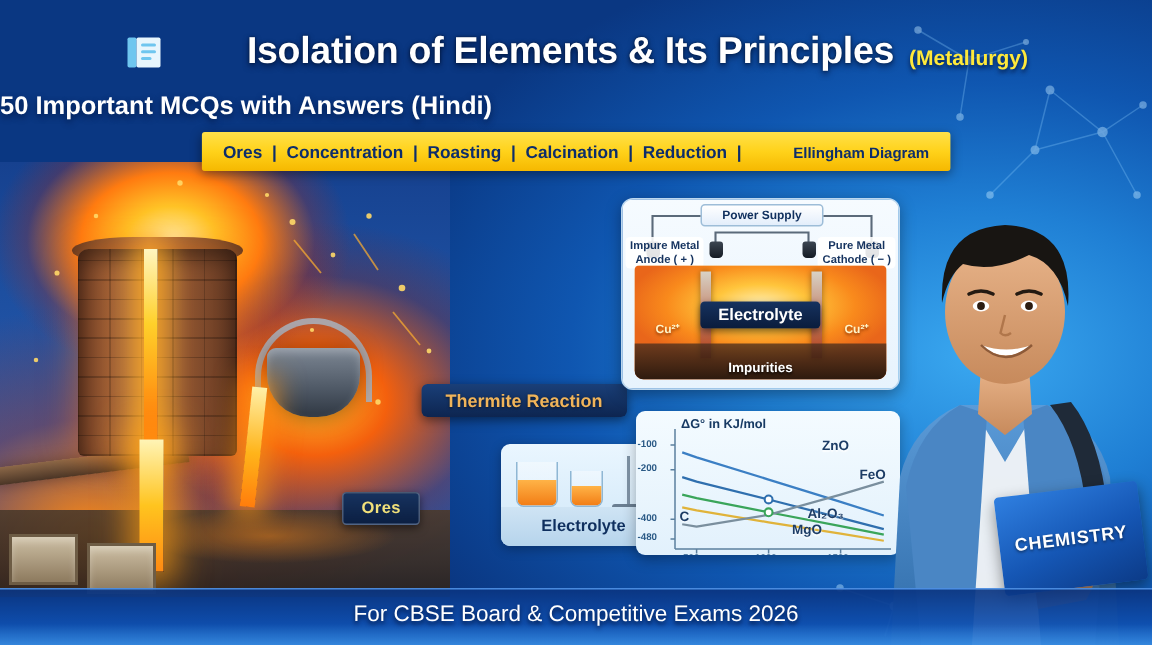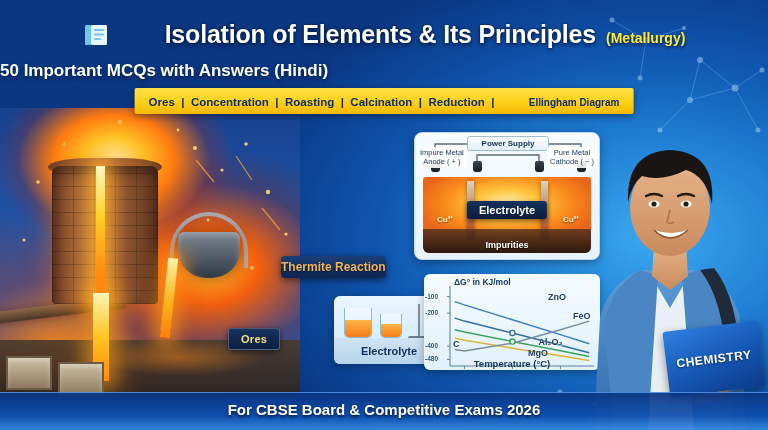--- a/index.html
+++ b/index.html
@@ -105,21 +105,21 @@
     border:1px solid rgba(255,255,255,.25);
     box-shadow:0 2px 6px rgba(0,0,0,.5);
     letter-spacing:.3px;
   }
 
   
   .badge-thermite {
     position:absolute; left:281px; top:256px;
     background:linear-gradient(180deg,#1a3f78,#0d2550);
     color:#f0b45a; font-weight:bold; font-size:12px;
-    padding:4px 0; border-radius:4px;
+    padding:4px 16px; border-radius:4px;
     box-shadow:0 2px 7px rgba(0,0,0,.5);
     text-shadow:0 1px 2px rgba(0,0,0,.6);
   }
 
   
   .electro-card {
     position:absolute; left:414px; top:132px; width:186px; height:128px;
     background:linear-gradient(180deg,#f6fbff 0%,#e7f3fd 100%);
     border:1px solid #bcd7ee; border-radius:8px;
     box-shadow:0 3px 10px rgba(0,0,0,.35);
@@ -150,24 +150,24 @@
     border:1px solid #9dbdd8; border-radius:3px;
     display:flex; align-items:center; justify-content:center;
     font-size:8px; font-weight:bold; color:#10305e;
   }
   .terminal {
     position:absolute; width:9px; height:11px;
     background:linear-gradient(180deg,#3c4652,#141b24);
     border-radius:2px 2px 3px 3px;
   }
   .lbl-anode, .lbl-cathode {
-    position:absolute; top:14px;
+    position:absolute; top:25px;
     background:rgba(255,255,255,.88);
     border-radius:3px; padding:1px 3px;
-    font-size:7.5px; font-weight:normal; color:#15335f; line-height:1.25;
+    font-size:7.5px; font-weight:bold; color:#15335f; line-height:1.25;
     text-align:center;
   }
   .lbl-anode { left:2px; }
   .lbl-cathode { right:2px; }
   .ion { position:absolute; font-size:8px; font-weight:bold; color:#fff4c8; text-shadow:0 1px 2px rgba(120,40,0,.8); }
   .electrolyte-tag {
     position:absolute; left:50%; top:68px; transform:translateX(-50%);
     background:linear-gradient(180deg,#16325f,#0a1c3c);
     color:#fff; font-size:11px; font-weight:bold;
     padding:3px 12px; border-radius:3px;
@@ -282,21 +282,21 @@
   .topics-bar .sep { color:#0d2d6b; font-size:11.5px; font-weight:bold; padding:0 2px; }
 
   
   .footer-bar {
     position:absolute; left:0; right:0; bottom:0; height:38px;
     background:linear-gradient(180deg,rgba(10,52,128,.92) 0%,rgba(14,76,170,.92) 55%,rgba(20,98,200,.9) 100%);
     border-top:1px solid rgba(140,190,255,.45);
   }
   .footer-text {
     position:absolute; left:0; right:0; top:8px; text-align:center;
-    font-size:15px; font-weight:bold; color:#ffffff;
+    font-size:15px; font-weight:normal; color:#ffffff;
     text-shadow:0 2px 3px rgba(0,15,50,.85);
   }
   .footer-glow {
     position:absolute; left:0; right:0; bottom:0; height:14px;
     background:linear-gradient(180deg,rgba(60,150,235,.0),rgba(90,180,250,.45));
   }
 </style>
 </head>
 <body>
 
@@ -424,21 +424,20 @@
         <line x1="23" y1="39.130434782608695" x2="26" y2="39.130434782608695" stroke="#5b7f9e" stroke-width="1"></line>
         <line x1="23" y1="22.608695652173914" x2="26" y2="22.608695652173914" stroke="#5b7f9e" stroke-width="1"></line>
         <path d="M30.8 27.6 L40.4 30.9 L88.4 45.7 L136.4 60.6 L165.2 69.7" stroke="#3b7fc4" stroke-width="1.5" fill="none" stroke-linejoin="round"></path>
         <path d="M30.8 44.1 L40.4 47.1 L88.4 59.0 L136.4 71.3 L165.2 78.8" stroke="#2f6fae" stroke-width="1.5" fill="none" stroke-linejoin="round"></path>
         <path d="M30.8 55.7 L40.4 58.1 L88.4 67.5 L136.4 76.8 L165.2 82.4" stroke="#3aa55a" stroke-width="1.5" fill="none" stroke-linejoin="round"></path>
         <path d="M30.8 64.2 L40.4 66.2 L88.4 74.2 L136.4 81.8 L165.2 86.5" stroke="#e0b33a" stroke-width="1.5" fill="none" stroke-linejoin="round"></path>
         <path d="M30.8 75.5 L40.4 77.1 L88.4 69.2 L136.4 55.7 L165.2 47.1" stroke="#7a8f9e" stroke-width="1.5" fill="none" stroke-linejoin="round"></path>
         <circle cx="88.4" cy="58.95652173913043" r="2.6" fill="#ffffff" stroke="#2f6fae" stroke-width="1.4"></circle>
         <circle cx="88.4" cy="67.54782608695652" r="2.6" fill="#ffffff" stroke="#3aa55a" stroke-width="1.4"></circle>
       </svg>
-    <div class="ell-xlabel">Temperature (°C)</div>
   <div class="ell-tick" style="left: 31.4px; top: 95px;">500</div>
       <div class="ell-tick" style="left: 79.4px; top: 95px;">1000</div>
       <div class="ell-tick" style="left: 127.4px; top: 95px;">1500</div>
       <div class="ell-tick" style="left: 1px; top: 81.3913px;">-480</div>
       <div class="ell-tick" style="left: 1px; top: 68.1739px;">-400</div>
       <div class="ell-tick" style="left: 1px; top: 35.1304px;">-200</div>
       <div class="ell-tick" style="left: 1px; top: 18.6087px;">-100</div>
       <div class="ell-series" style="left: 124px; top: 18px;">ZnO</div>
       <div class="ell-series" style="left: 102px; top: 37px; padding-left: 47px;">FeO</div>
       <div class="ell-series" style="left: 114.4px; top: 62.8px;">Al₂O₃</div>

